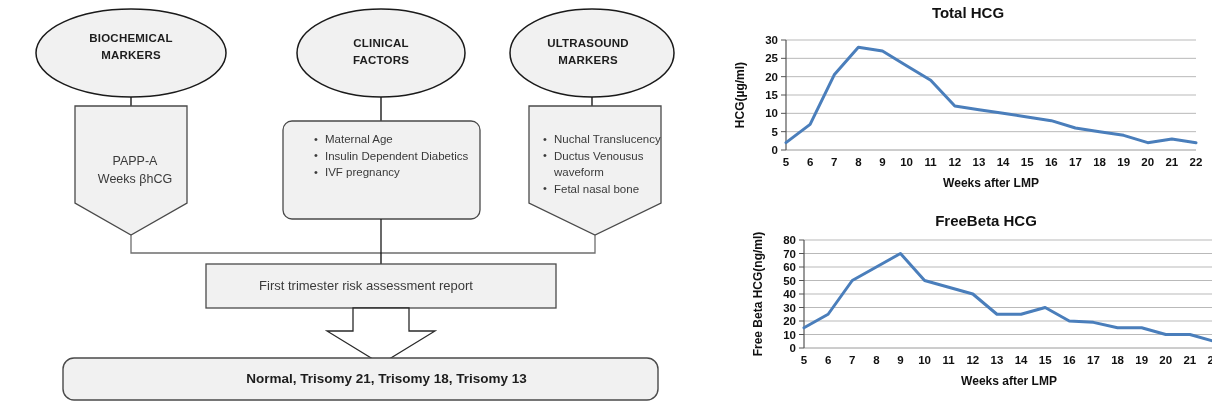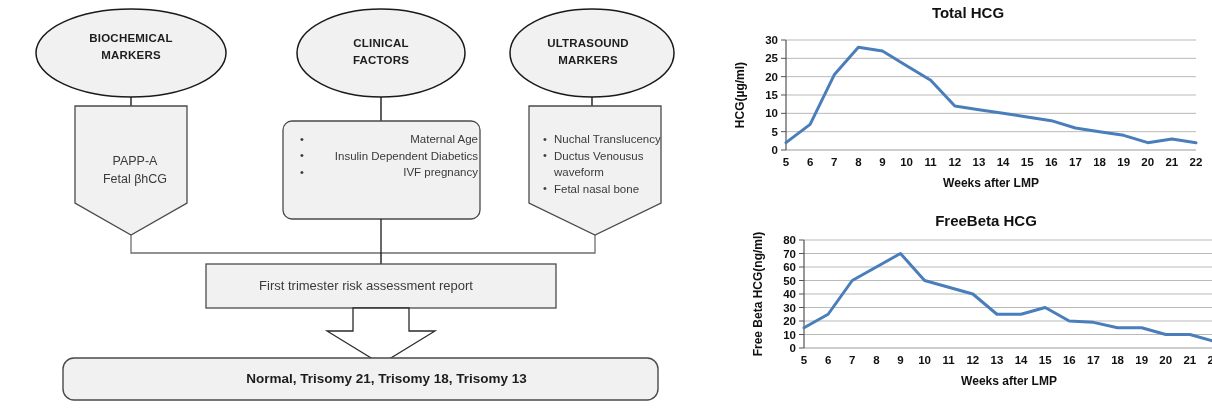--- a/index.html
+++ b/index.html
@@ -168,24 +168,24 @@
       <div>CLINICAL</div>
       <div>FACTORS</div>
     </div>
     <div class="flow-label ellipse-label" style="left:510px; top:35px; width:156px;">
       <div>ULTRASOUND</div>
       <div>MARKERS</div>
     </div>
 
     <div class="flow-label chev-label" style="left:75px; top:152px; width:120px;">
       <div>PAPP-A</div>
-      <div>Fetal βhCG</div>
+      <div>Weeks βhCG</div>
     </div>
 
-    <ul class="bullet-list flow-label" style="left:300px; top:131px; width:178px;text-align:right;">
+    <ul class="bullet-list flow-label" style="left:314px; top:131px; width:178px;">
       <li>Maternal Age</li>
       <li>Insulin Dependent Diabetics</li>
       <li>IVF pregnancy</li>
     </ul>
 
     <ul class="bullet-list flow-label" style="left:543px; top:131px; width:130px;">
       <li>Nuchal Translucency</li>
       <li>Ductus Venousus</li>
       <li class="cont">waveform</li>
       <li>Fetal nasal bone</li>

